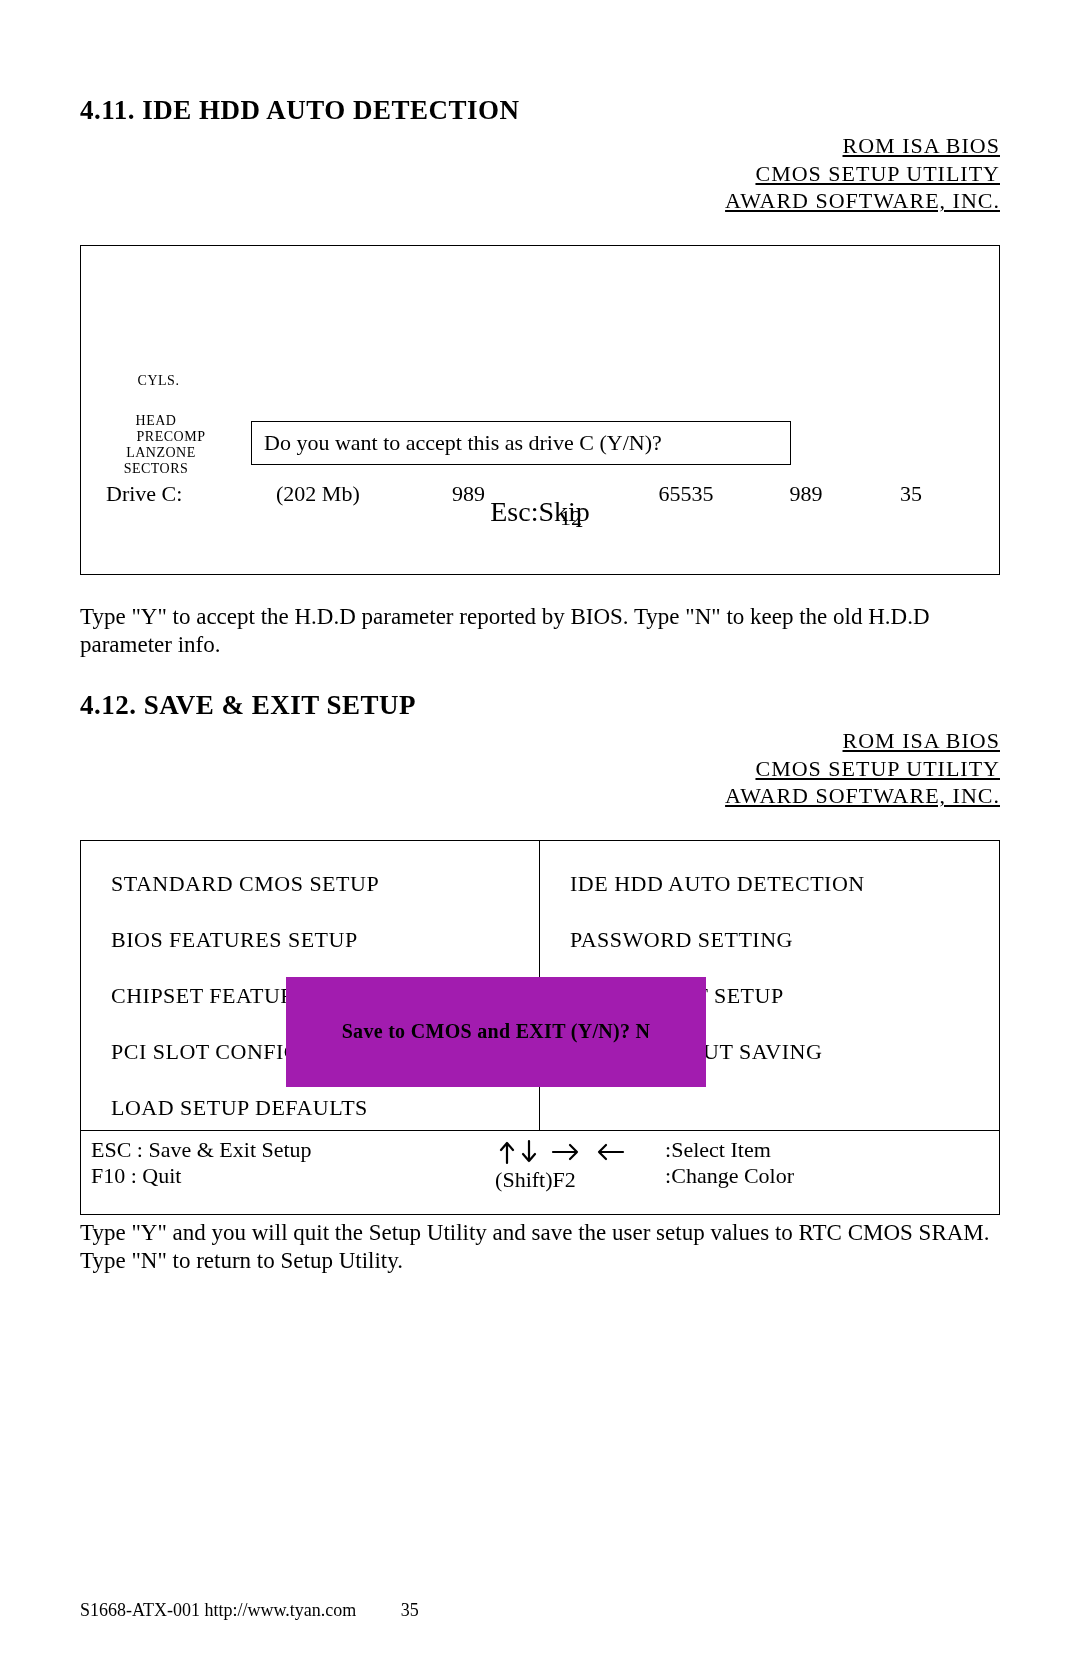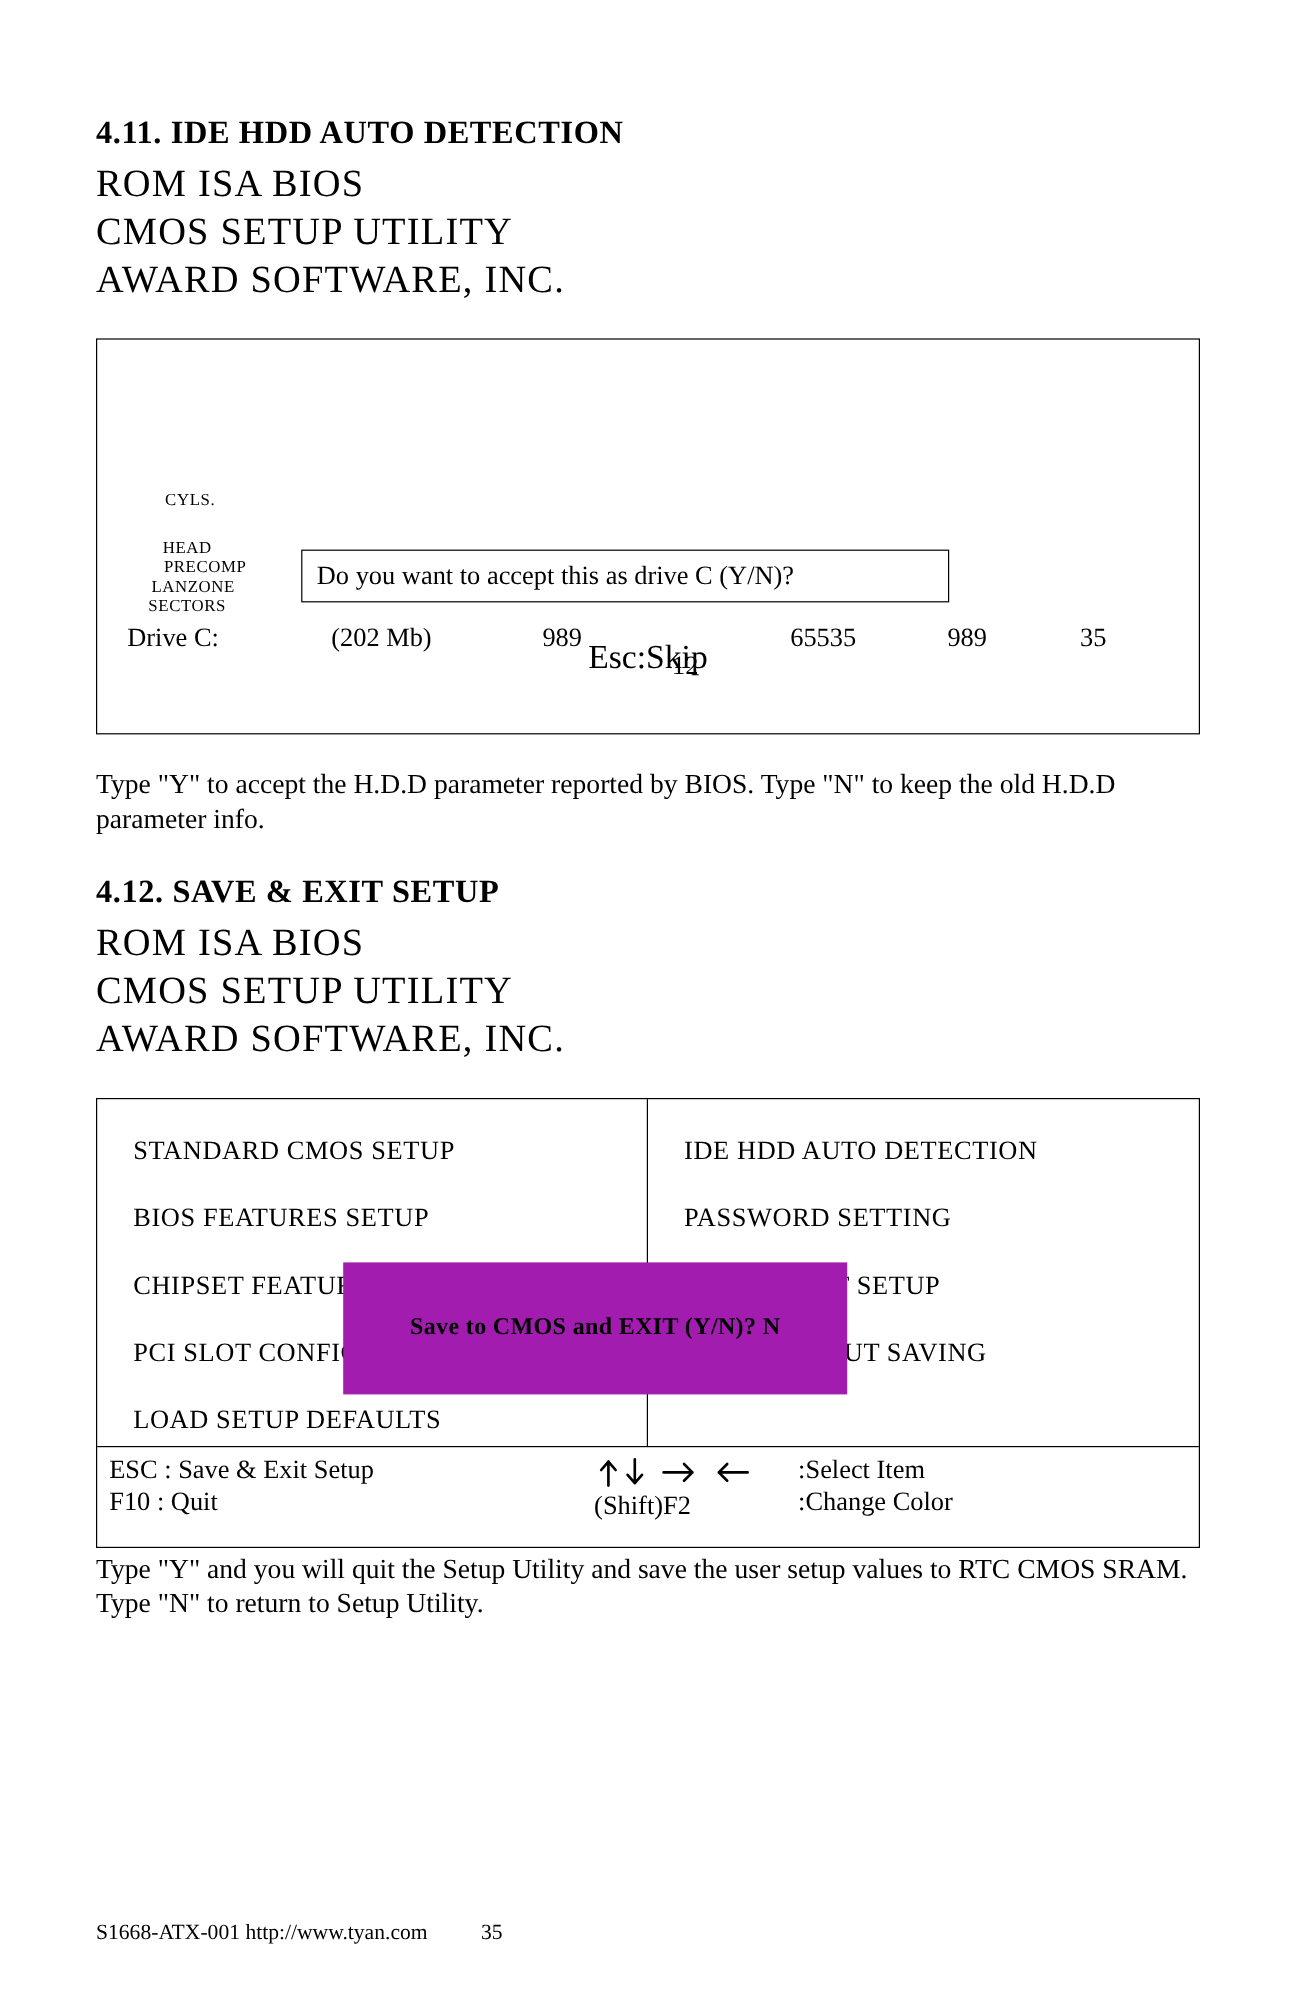--- a/index.html
+++ b/index.html
@@ -12,25 +12,26 @@
     padding: 95px 80px 40px 80px;
     position: relative;
   }
   .section-title {
     font-weight: bold;
     font-size: 27px;
     margin-bottom: 6px;
     letter-spacing: 0.5px;
   }
   .bios-header {
-    text-align: left;
-    font-size: 32px;
+    text-align: right;
+    font-size: 22px;
     line-height: 1.25;
     letter-spacing: 1px;
     margin-bottom: 30px;
+    text-decoration: underline;
   }
   .panel {
     border: 1.5px solid #000;
     width: 100%;
   }
   
   .hdd-panel {
     height: 330px;
     position: relative;
     margin-bottom: 28px;

